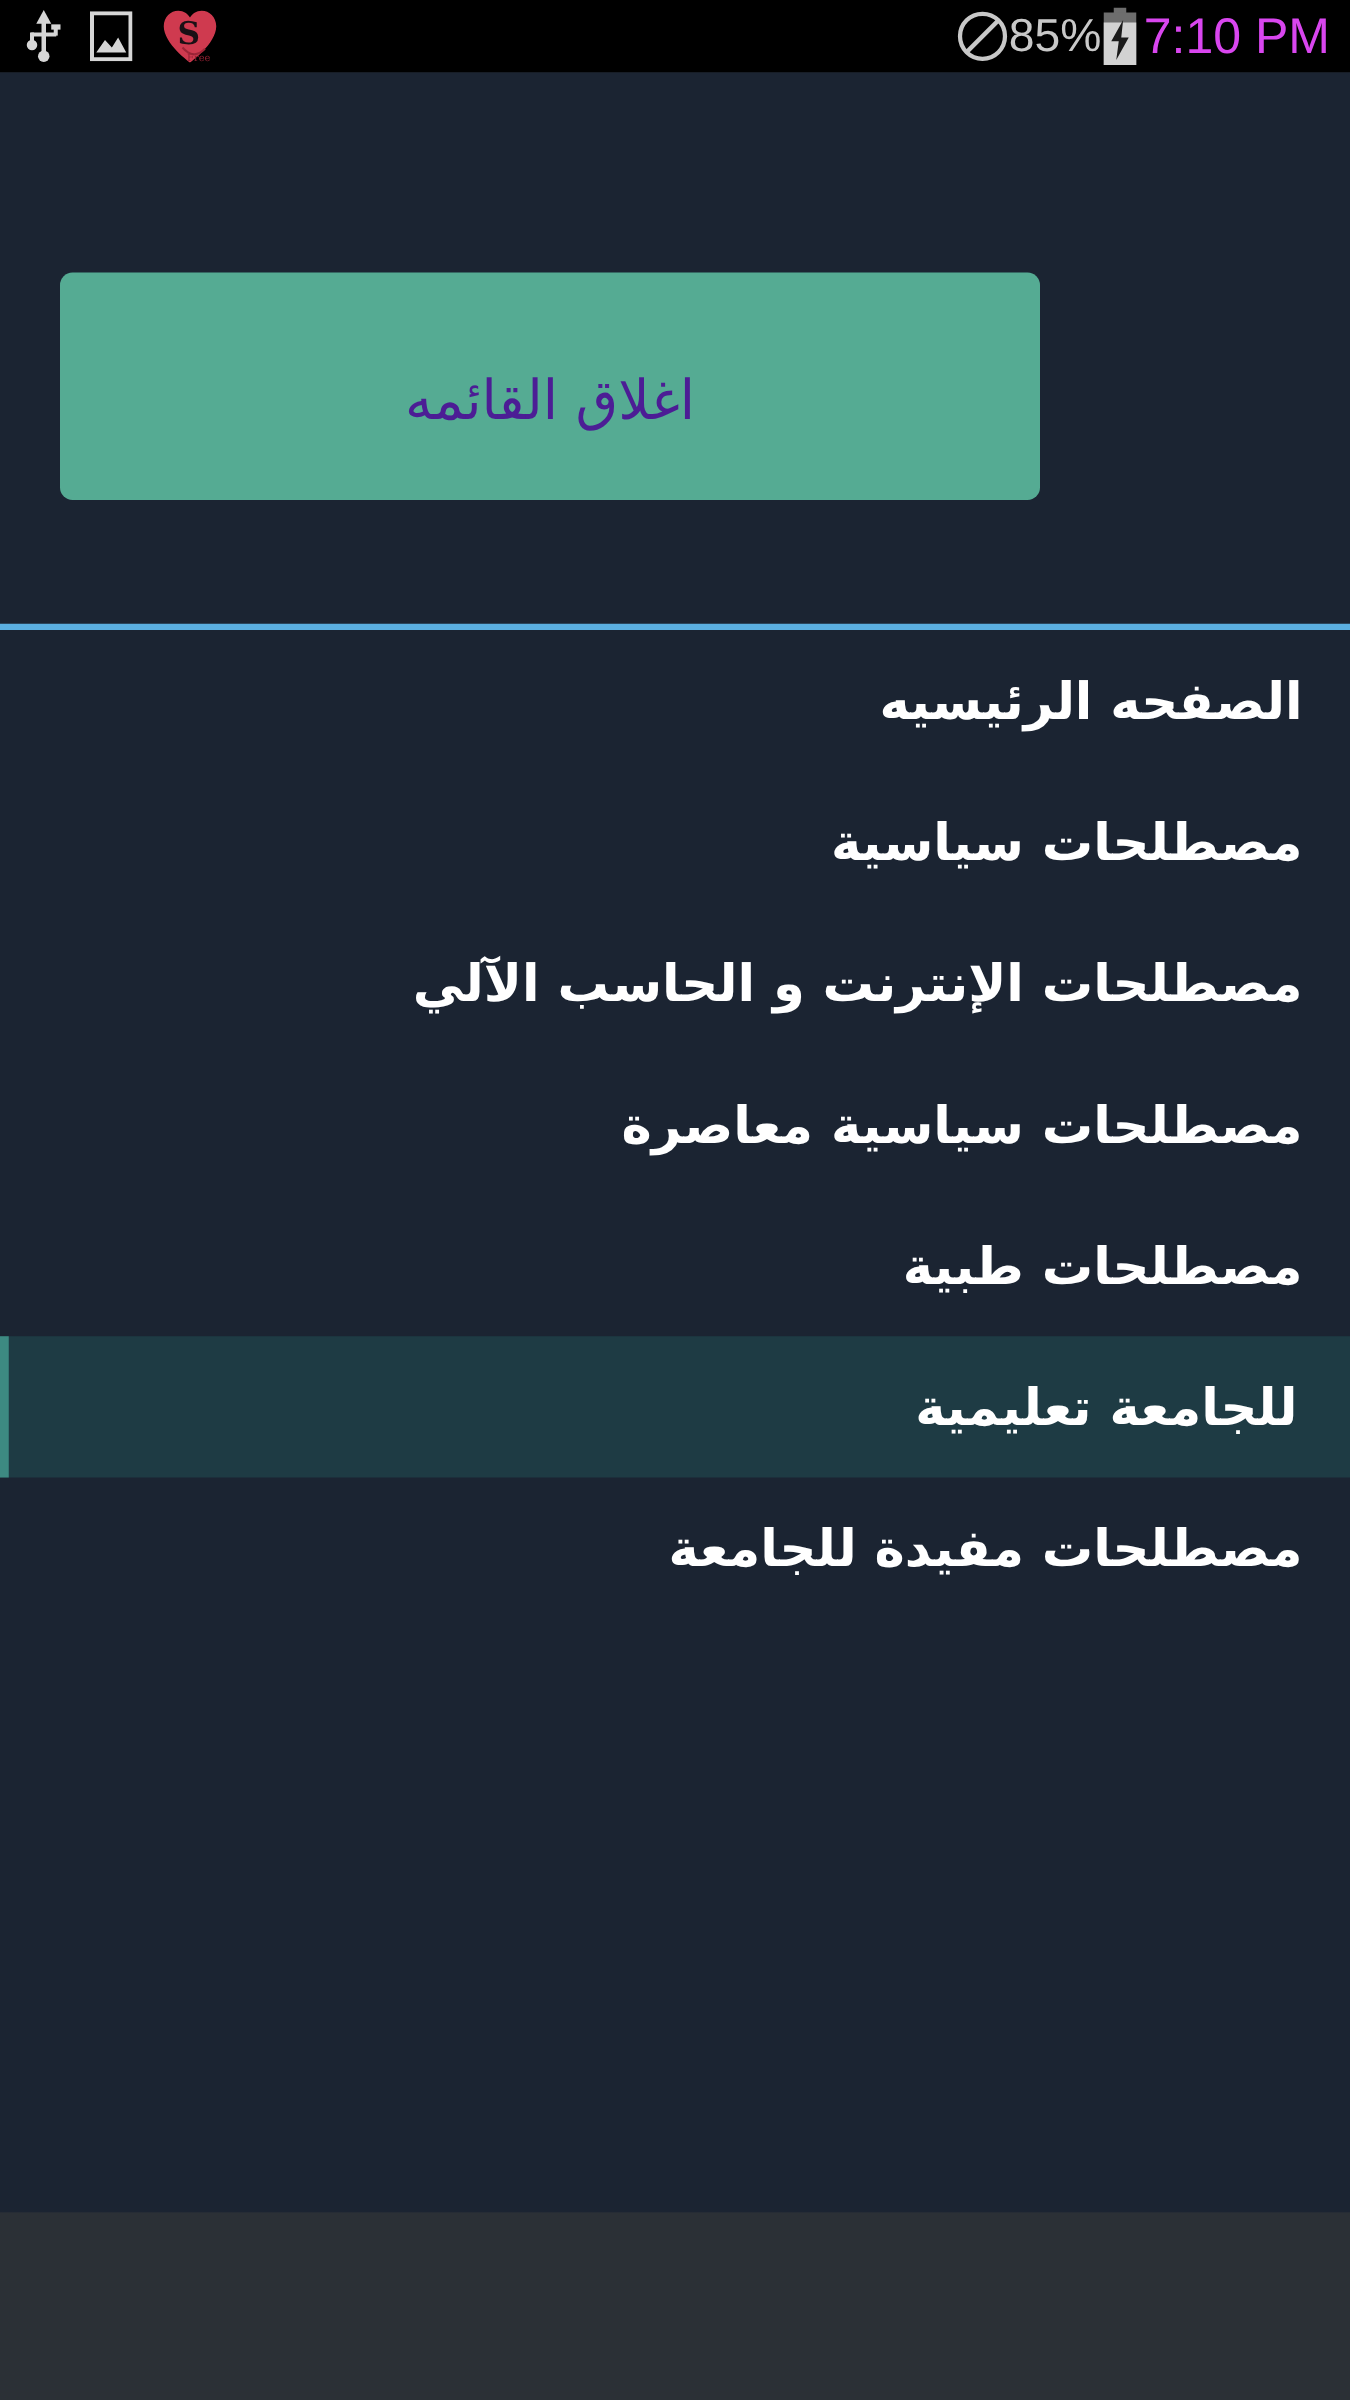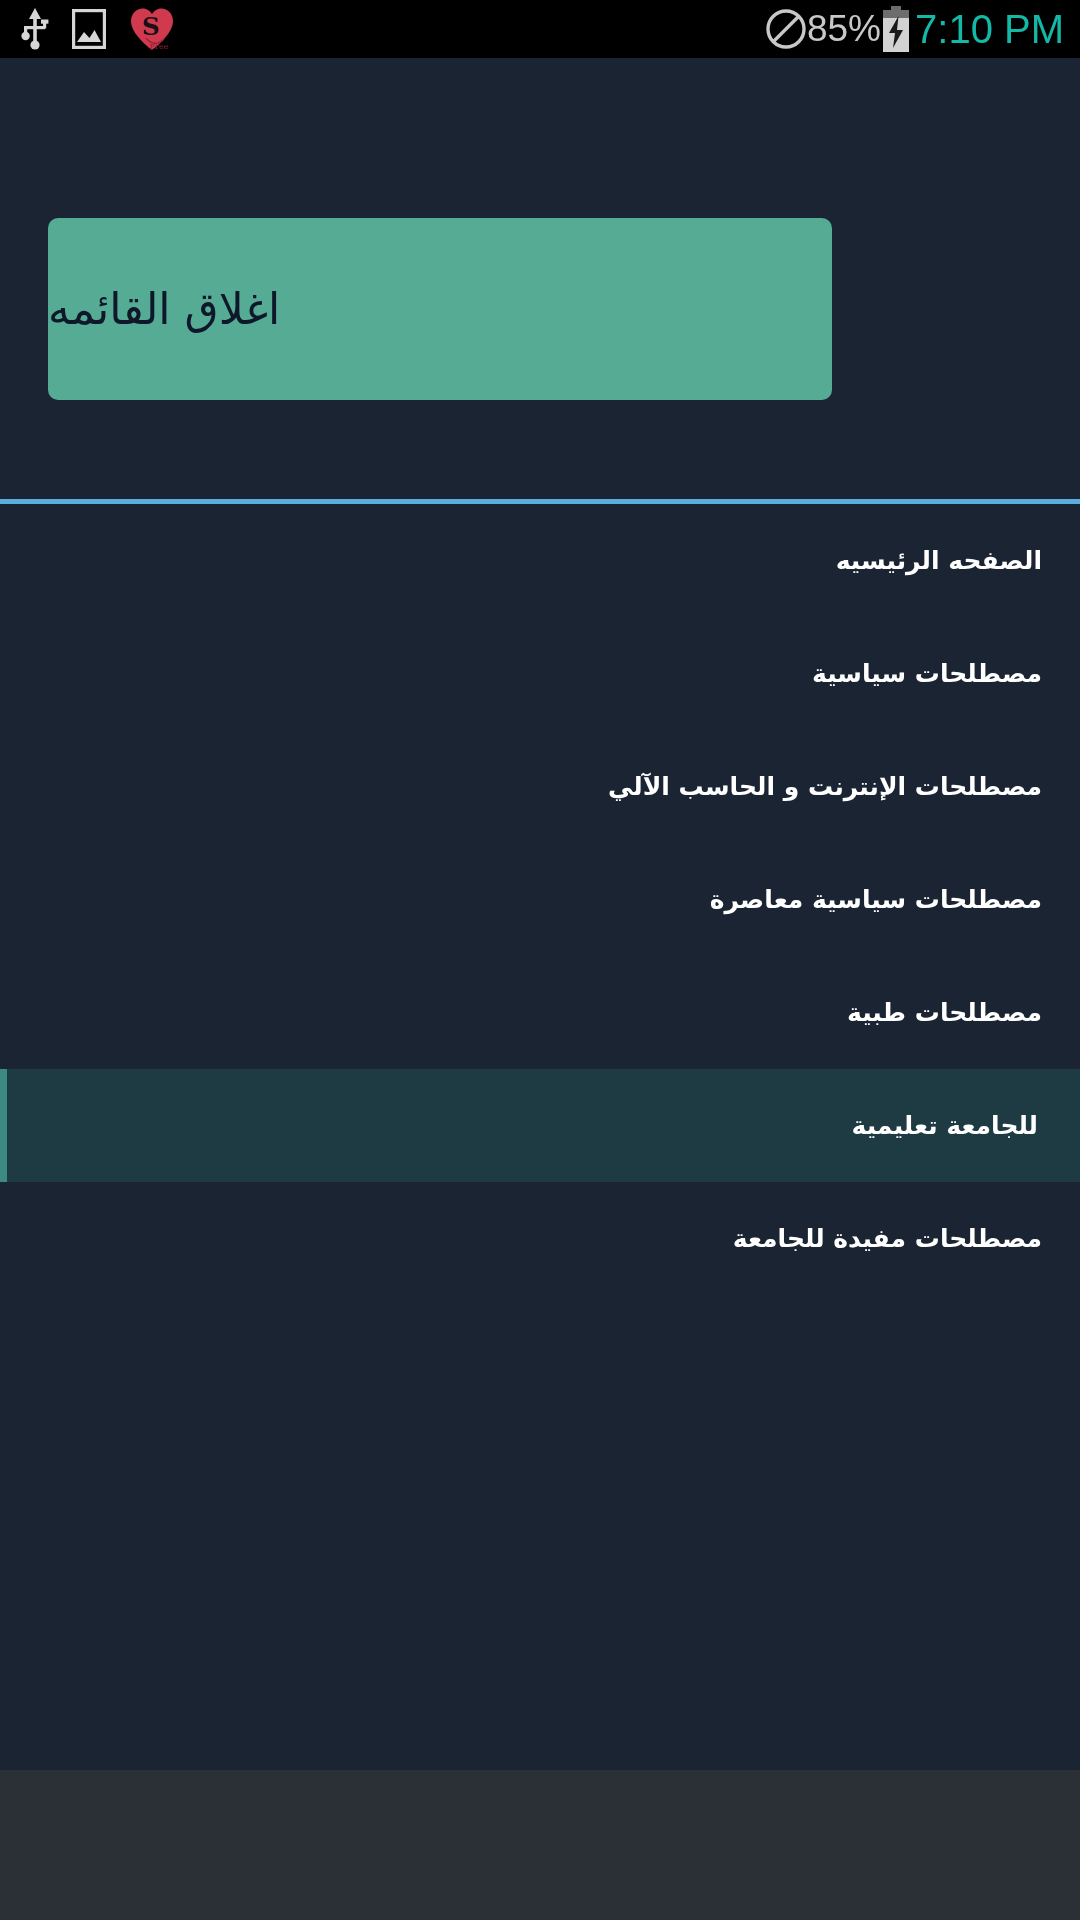--- a/index.html
+++ b/index.html
@@ -48,21 +48,21 @@
     height: 58px;
   }
   .status-text {
     color: #c8c8c8;
     font-size: 37px;
     font-family: "Liberation Sans", sans-serif;
     letter-spacing: 0px;
     line-height: 58px;
   }
   .clock-text {
-    color: #14b8a6;
+    color: #d946ef;
     font-size: 40px;
     font-family: "Liberation Sans", sans-serif;
     line-height: 58px;
     padding-left: 4px;
     text-align: right;
   }
   .sicon { display: block; }
 
   
   #drawer {
@@ -76,27 +76,27 @@
   
   #close-menu-button {
     position: absolute;
     top: 160px;
     left: 48px;
     width: 784px;
     height: 182px;
     background: #55ab93;
     border: none;
     border-radius: 10px;
-    color: #0f172a;
+    color: #4c1d95;
     font-size: 44px;
     font-family: "DejaVu Sans", sans-serif;
-    text-align: left;
+    text-align: center;
     line-height: 182px;
     cursor: pointer;
-    padding: 0;
+    padding: 12px;
     direction: rtl;
     white-space: nowrap;
     overflow: hidden;
   }
 
   
   #drawer-divider {
     position: absolute;
     top: 441px;
     left: 0;
@@ -120,21 +120,21 @@
     display: flex;
     align-items: center;
     direction: rtl;
     box-sizing: border-box;
     cursor: pointer;
     background: transparent;
   }
   .menu-item .label {
     display: block;
     color: #ffffff;
-    font-size: 25px;
+    font-size: 41px;
     font-weight: bold;
     font-family: "DejaVu Sans", sans-serif;
     padding-right: 38px;
     white-space: nowrap;
     text-align: right;
     direction: rtl;
     letter-spacing: 0px;
   }
   .menu-item.selected {
     background: #1e3b44;

